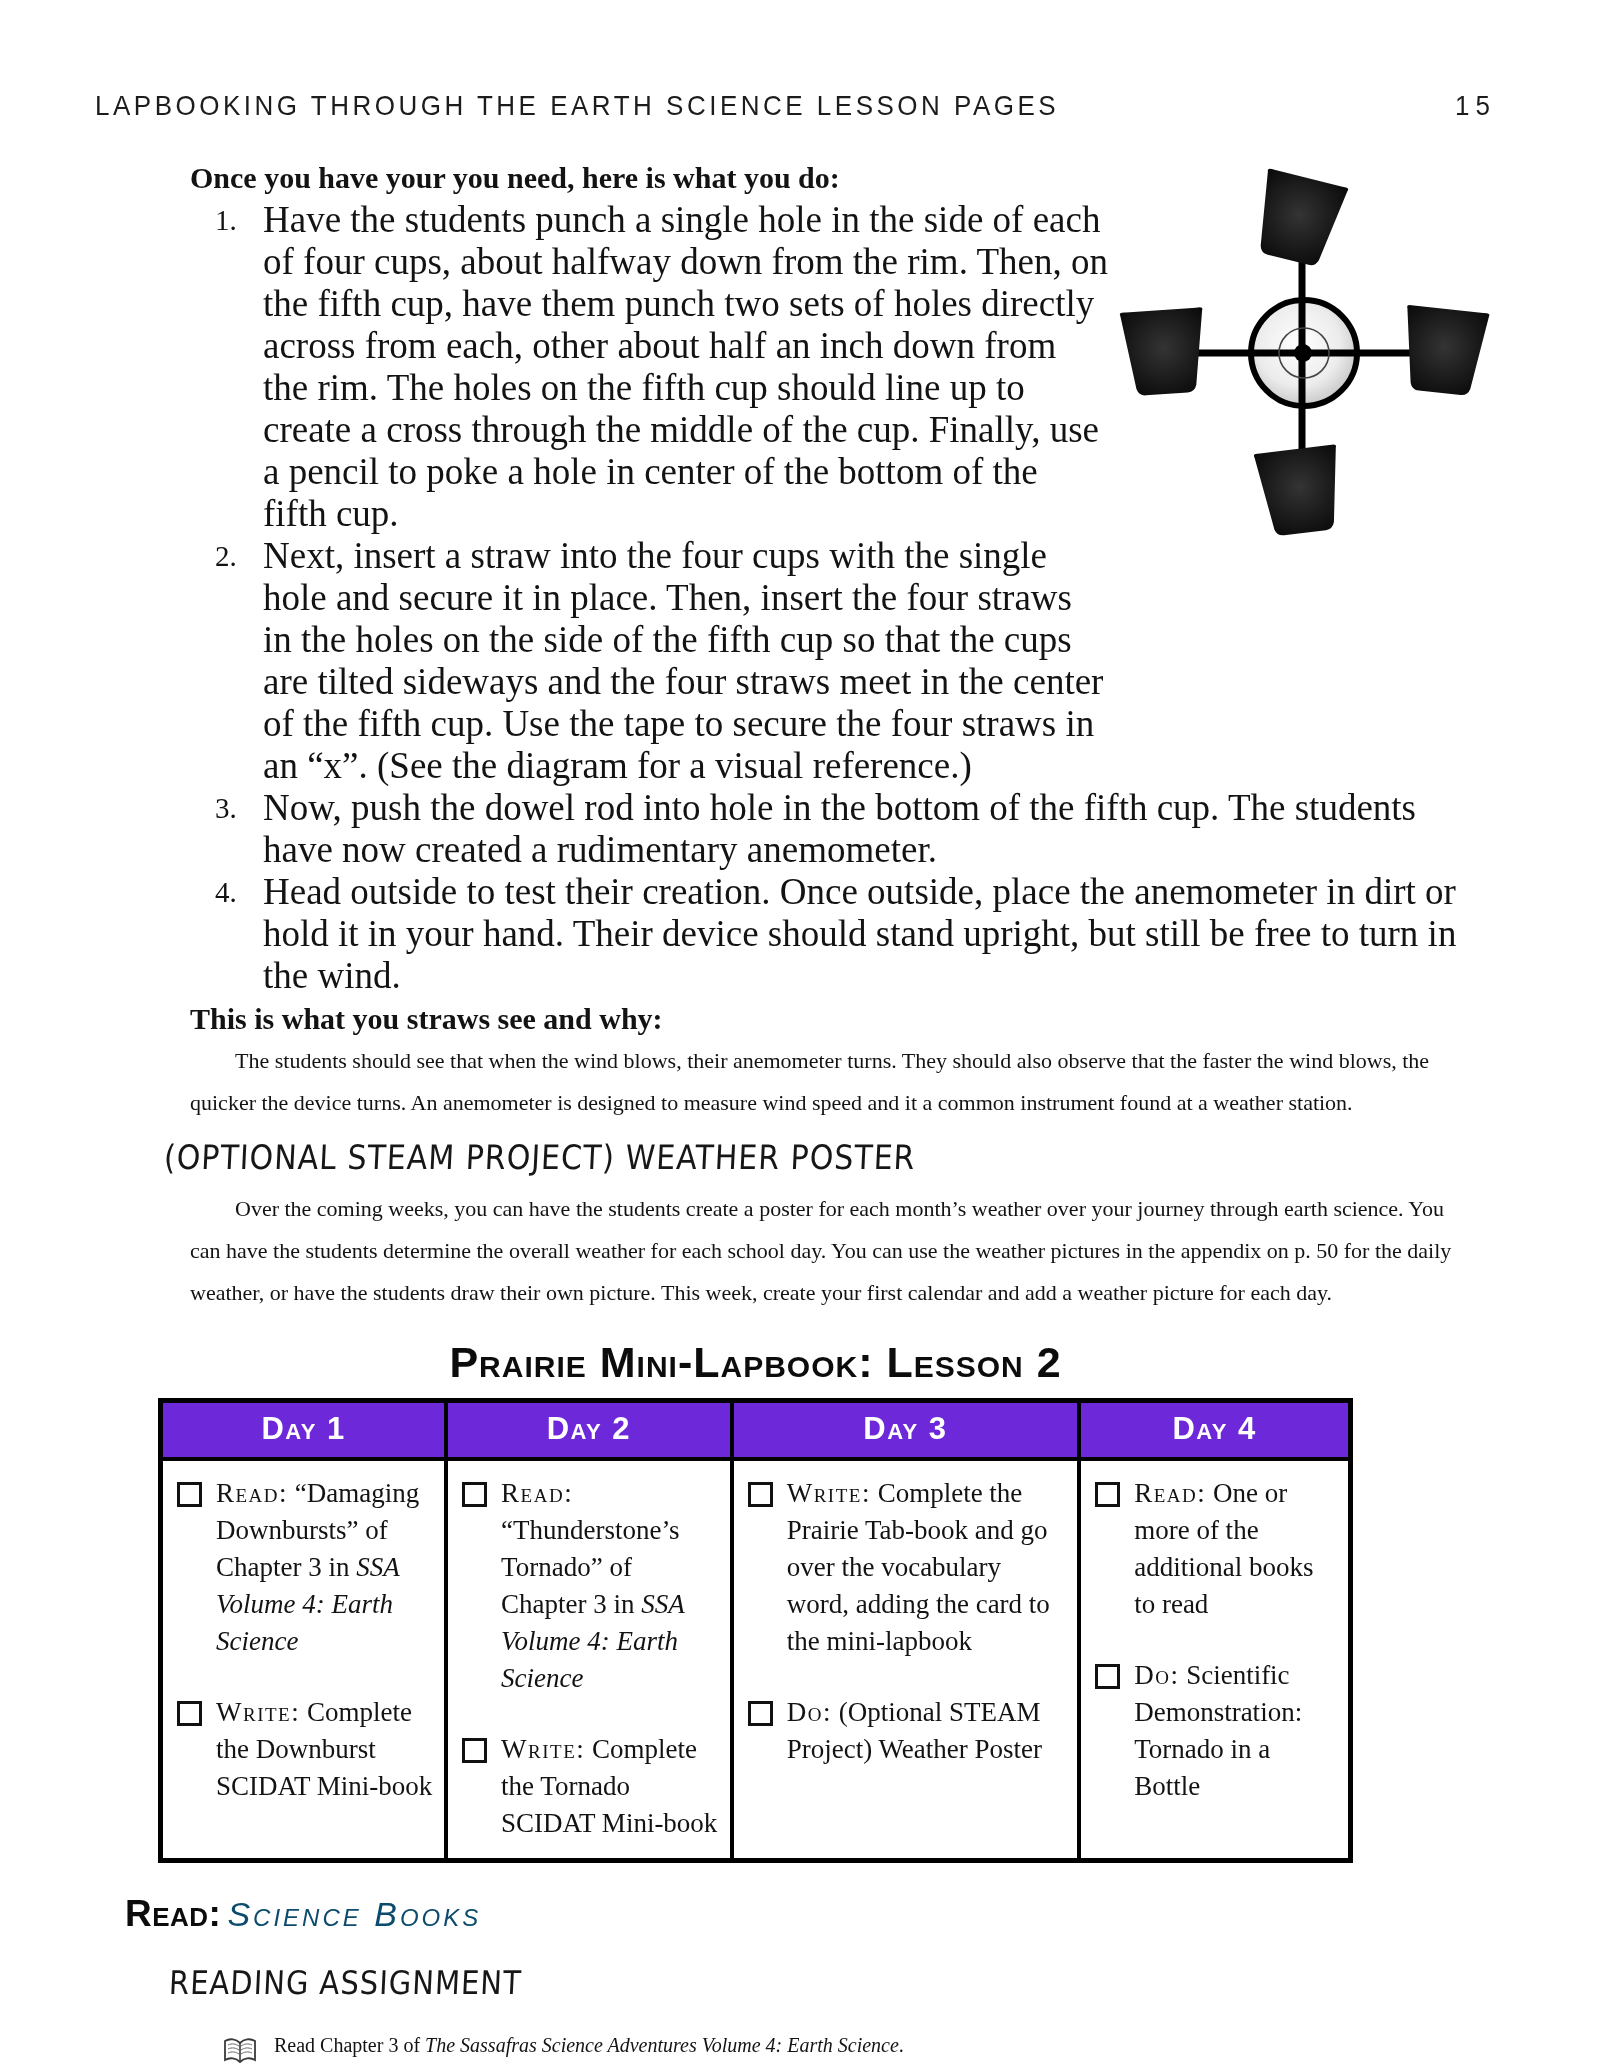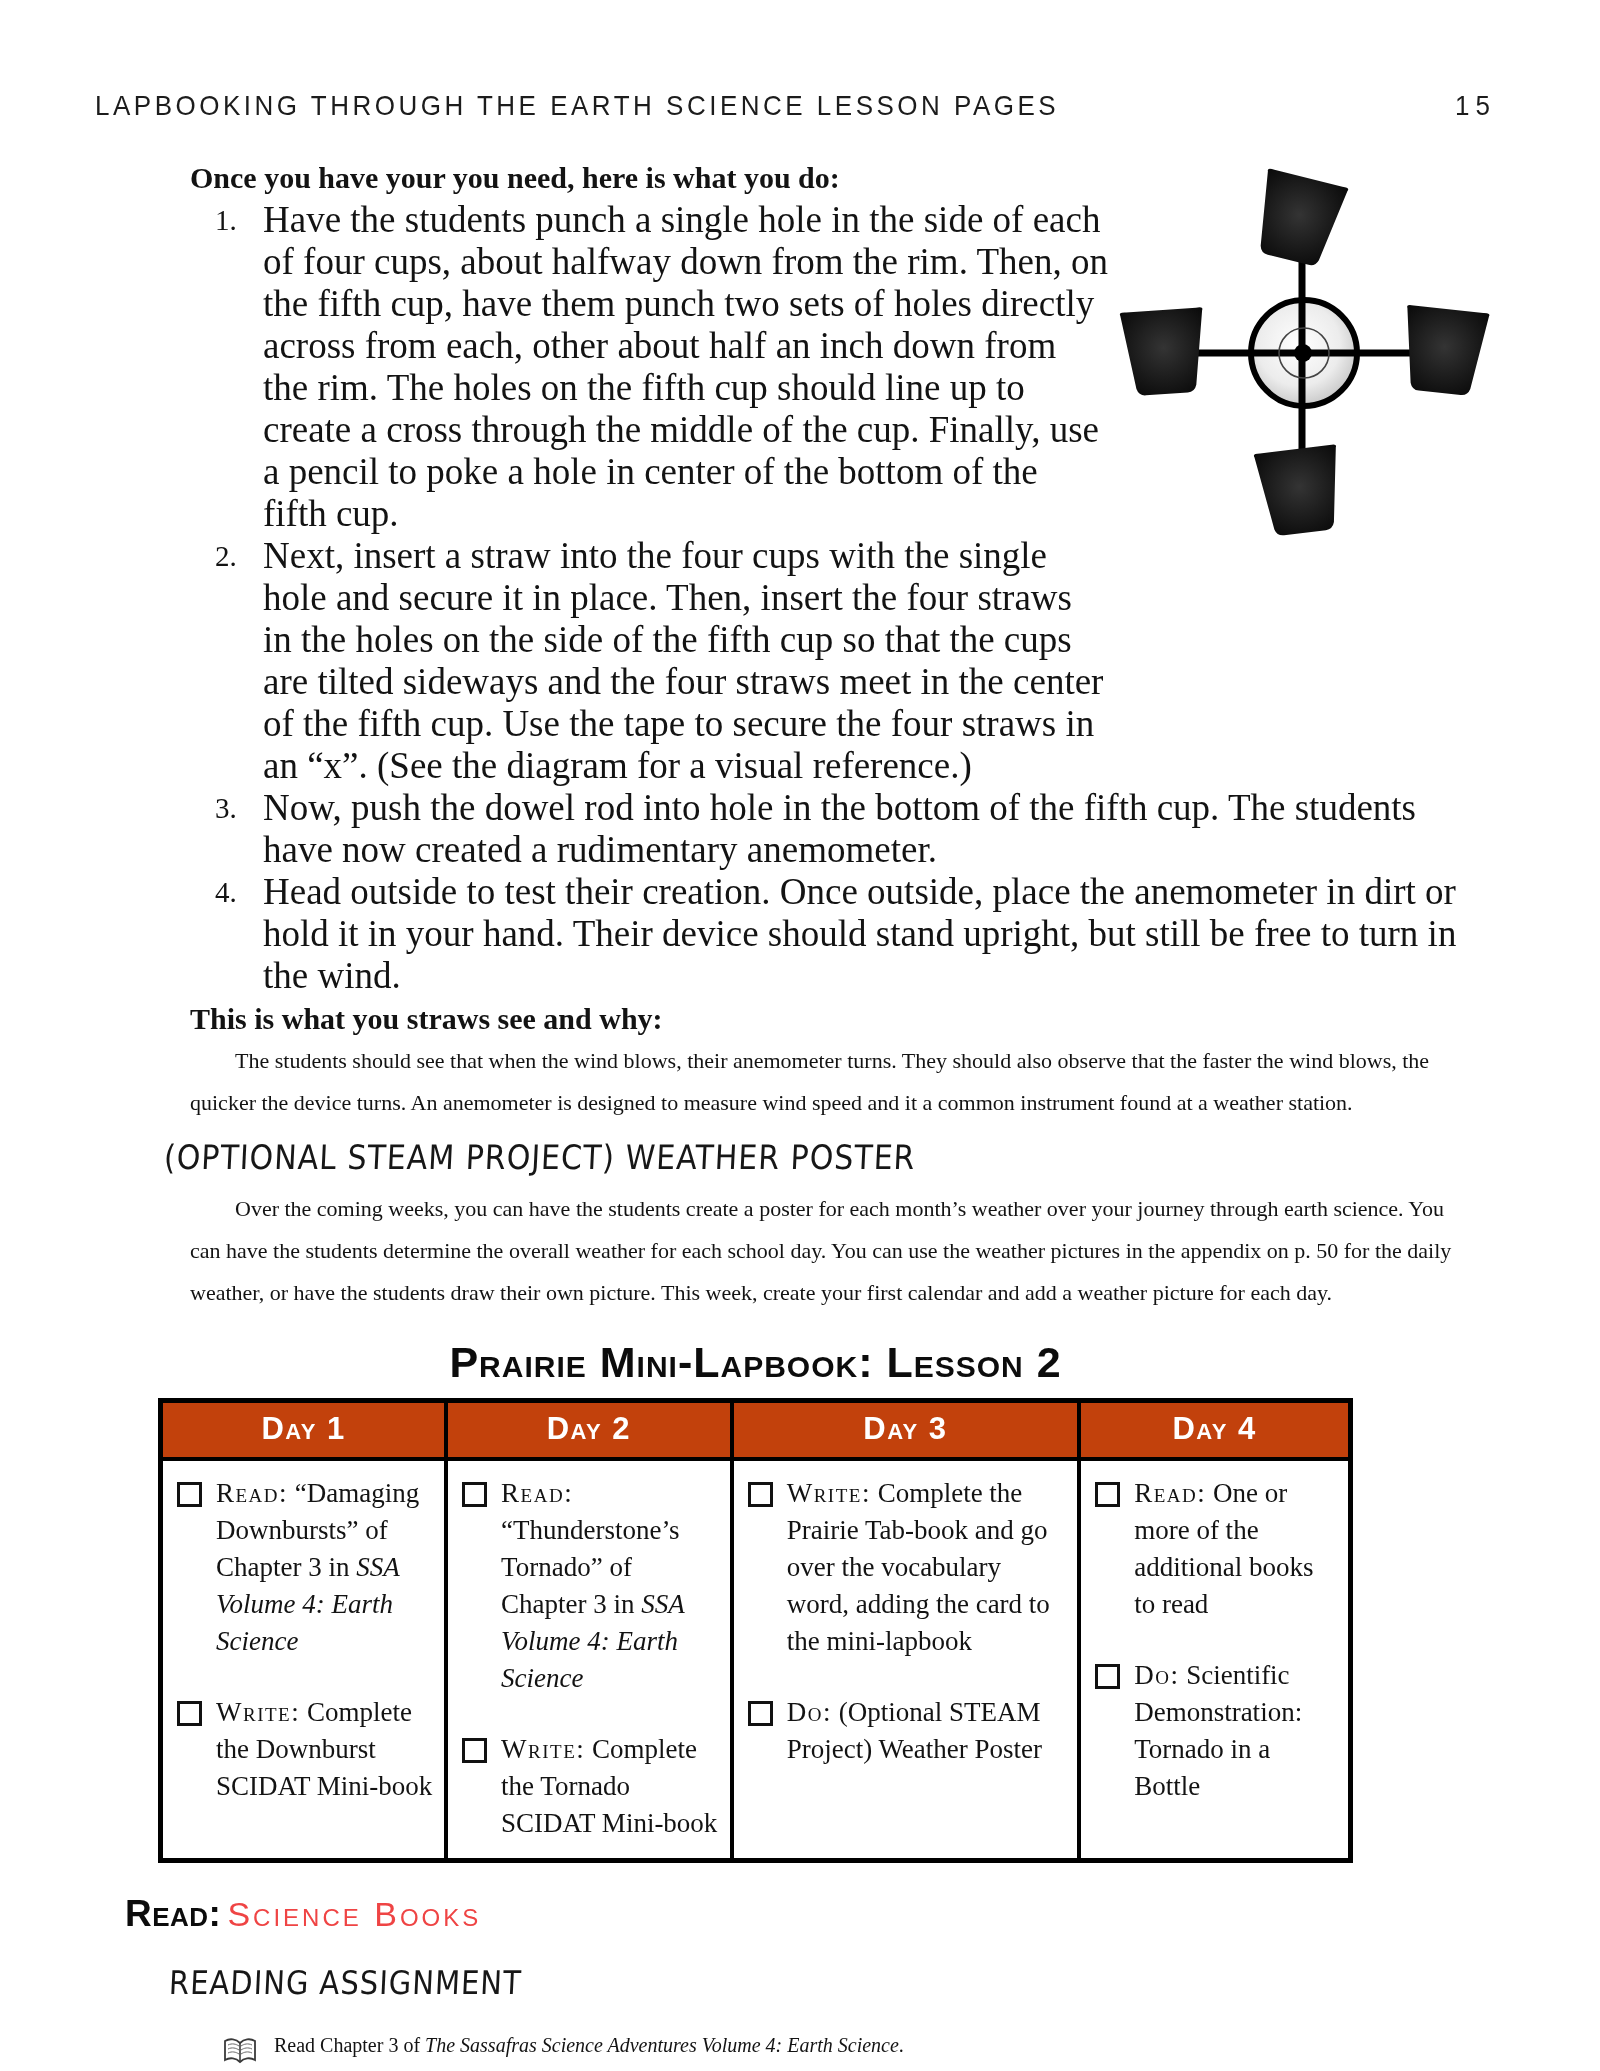--- a/index.html
+++ b/index.html
@@ -50,21 +50,21 @@
   .table-wrap{margin:24px 0 0 158px;width:1195px;}
   .table-title{
     text-align:center;
     font-family:"Liberation Sans", sans-serif;
     font-weight:bold;font-size:43px;line-height:48px;
     font-variant:small-caps;letter-spacing:1px;color:#0c0c0c;
     margin:0 0 12px 0;
   }
   table.lapbook{width:100%;border-collapse:collapse;border:5px solid #000;}
   table.lapbook th{
-    background:#c2410c;color:#ffffff;
+    background:#6d28d9;color:#ffffff;
     font-family:"Liberation Sans", sans-serif;
     font-variant:small-caps;letter-spacing:1.5px;
     font-weight:bold;font-size:31px;
     border:4px solid #000;padding:8px 0 10px 0;
   }
   table.lapbook td{
     border:4px solid #000;
     vertical-align:top;
     padding:14px 8px 16px 12px;
     font-size:27px;line-height:37px;
@@ -80,21 +80,21 @@
   
   .read-head{margin:28px 0 0 125px;line-height:46px;white-space:nowrap;}
   .read-kw{
     font-family:"Liberation Sans", sans-serif;
     font-weight:bold;font-size:37px;
     font-variant:small-caps;letter-spacing:0.5px;color:#0c0c0c;
   }
   .read-rest{
     font-family:"Liberation Sans", sans-serif;
     font-weight:normal;font-size:34px;
-    font-variant:small-caps;letter-spacing:3px;color:#ef4444;
+    font-variant:small-caps;letter-spacing:3px;color:#0c4a6e;font-style:italic;
   }
   .sub-head{margin:24px 0 0 168px;font-size:29px;line-height:40px;}
   .book-item{
     display:flex;align-items:flex-end;
     margin:20px 0 0 222px;
     font-size:20px;line-height:40px;
   }
   .book-icon{flex:0 0 auto;margin-right:16px;}
   
   .diagram{position:absolute;left:1106px;top:168px;}

